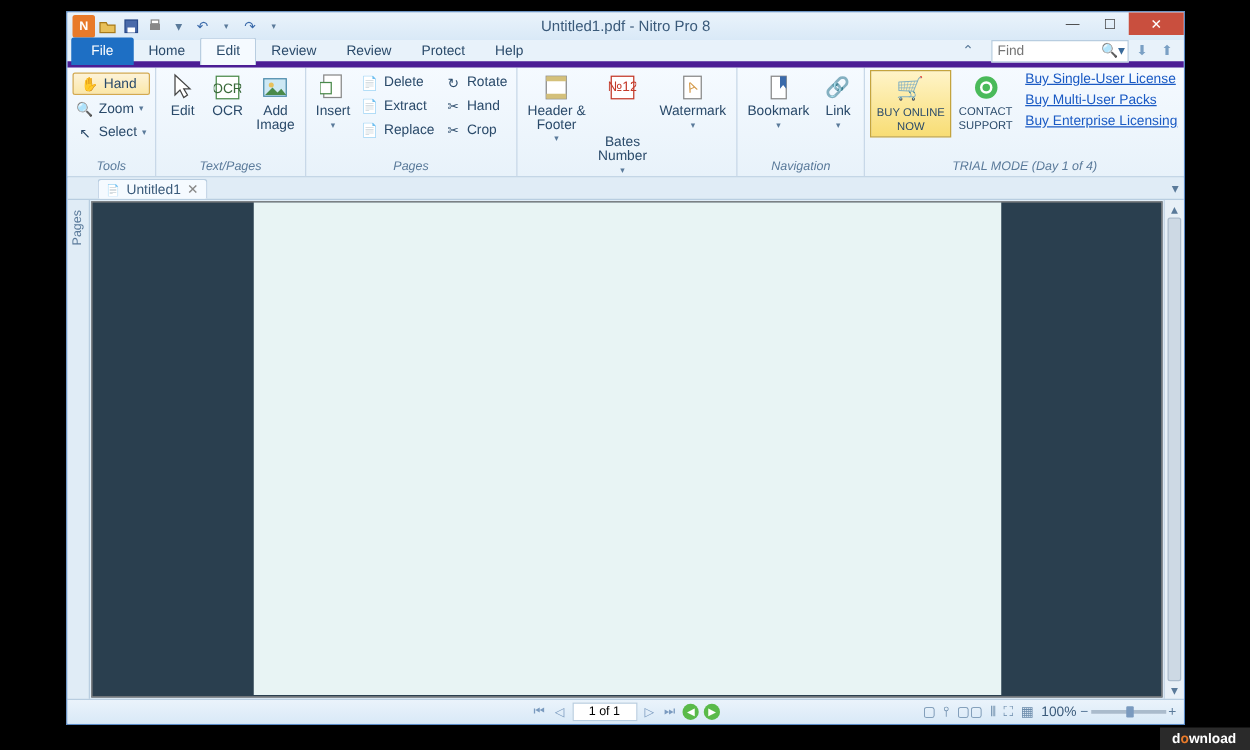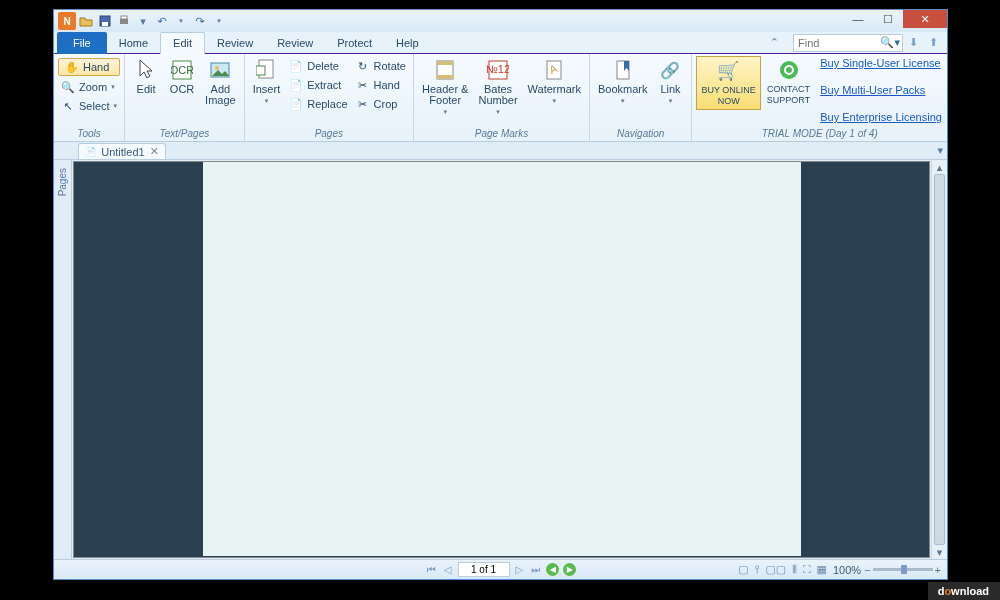--- a/index.html
+++ b/index.html
@@ -7,21 +7,21 @@
 .window{position:absolute;left:53px;top:9px;width:895px;height:571px;background:#e8f2fa;border:1px solid #5a8ac6;display:flex;flex-direction:column;}
 .titlebar{height:22px;background:linear-gradient(#eaf3fb,#d9e9f7);display:flex;align-items:center;position:relative;}
 .qat{display:flex;align-items:center;gap:1px;padding-left:4px;}
 .qat-btn{width:18px;height:18px;display:flex;align-items:center;justify-content:center;cursor:pointer;border-radius:2px;}
 .app-icon{background:#e87a2a;color:#fff;font-weight:bold;border-radius:2px;font-size:10px;}
 .title{position:absolute;left:0;right:0;text-align:center;color:#3a5a7a;font-size:12px;pointer-events:none;}
 .winbtns{position:absolute;right:0;top:0;display:flex;}
 .winbtn{width:30px;height:18px;display:flex;align-items:center;justify-content:center;cursor:pointer;}
 .winbtn.close{background:#c94f3e;color:#fff;width:44px;}
 .winbtn.min,.winbtn.max{color:#444;}
-.menubar{height:22px;background:#e8f2fa;display:flex;align-items:center;position:relative;border-bottom:1px solid #4c1d95;}
+.menubar{height:22px;background:#e8f2fa;display:flex;align-items:center;position:relative;border-bottom:5px solid #4c1d95;}
 .menutab{padding:3px 12px;height:22px;display:flex;align-items:center;color:#2a4a6a;cursor:pointer;}
 .menutab.file{background:#1e6fc4;color:#fff;border-radius:2px 2px 0 0;margin-left:3px;padding:3px 16px;}
 .menutab.active{background:#f5faff;border:1px solid #b8cde0;border-bottom:none;border-radius:2px 2px 0 0;}
 .menuright{position:absolute;right:4px;display:flex;align-items:center;gap:6px;}
 .findbox{position:relative;text-decoration:underline;}
 .findbox input{width:110px;height:18px;border:1px solid #b8cde0;padding:1px 18px 1px 4px;font-size:11px;color:#888;}
 .findmag{position:absolute;right:3px;top:2px;color:#3a6a9a;}
 .arrow-btn{width:14px;height:14px;color:#7aa0c4;cursor:pointer;}
 .collapse-ribbon{color:#5a7a9a;cursor:pointer;margin-right:8px;}
 .ribbon{height:88px;background:linear-gradient(#f5faff,#e8f2fa);border-bottom:1px solid #b8cde0;display:flex;}
@@ -30,21 +30,21 @@
 .rgroup-label{text-align:center;color:#5a7a9a;font-size:10px;padding-bottom:2px;font-style:italic;}
 .rbtn-lg{display:flex;flex-direction:column;align-items:center;padding:2px 4px;cursor:pointer;min-width:34px;}
 .rbtn-lg .ico{width:24px;height:24px;display:flex;align-items:center;justify-content:center;margin-bottom:2px;}
 .rbtn-lg span{text-align:center;line-height:11px;color:#2a4a6a;}
 .rsmall-col{display:flex;flex-direction:column;gap:3px;padding-top:2px;}
 .rbtn-sm{display:flex;align-items:center;gap:4px;padding:1px 3px;cursor:pointer;color:#2a4a6a;}
 .rbtn-sm .ico{width:14px;height:14px;display:flex;align-items:center;justify-content:center;}
 .rbtn-sm.hand{border:1px solid #d4a94e;background:linear-gradient(#fdf3d9,#fbe7a8);border-radius:2px;padding:1px 6px;}
 .buyonline{border:1px solid #c4a43e;background:linear-gradient(#fff4c8,#f8dd74);min-width:56px;}
 .link{color:#1a5ac4;text-decoration:underline;cursor:pointer;padding:1px 0;}
-.links-col{display:flex;flex-direction:column;gap:13px;padding-left:4px;}
+.links-col{display:flex;flex-direction:column;gap:3px;padding-left:4px;}
 .doc-area{flex:1;display:flex;flex-direction:column;min-height:0;}
 .tabstrip{height:18px;background:#e0ecf6;display:flex;align-items:flex-end;padding-left:24px;position:relative;border-bottom:1px solid #b8cde0;}
 .doctab{height:16px;background:#f5faff;border:1px solid #b8cde0;border-bottom:none;border-radius:3px 3px 0 0;display:flex;align-items:center;padding:0 6px;gap:5px;color:#3a5a7a;}
 .doctab .xclose{color:#888;cursor:pointer;}
 .doctab .pdf-ico{color:#c43a2a;font-size:9px;}
 .tabdrop{position:absolute;right:4px;top:2px;color:#5a7a9a;cursor:pointer;}
 .workspace{flex:1;display:flex;min-height:0;}
 .sidebar{width:18px;background:#e0ecf6;border-right:1px solid #b8cde0;display:flex;flex-direction:column;align-items:center;padding-top:8px;}
 .sidebar-label{writing-mode:vertical-rl;transform:rotate(180deg);color:#5a7a9a;font-size:10px;}
 .canvas-wrap{flex:1;position:relative;background:#e0ecf6;display:flex;}
@@ -95,20 +95,21 @@
             <rect x="2" y="4" width="8" height="5" fill="#888"></rect>
             <rect x="3" y="1" width="6" height="3" fill="#fff" stroke="#888"></rect>
           </svg>
         </div>
       <div class="qat-btn" style="color:#5a7a9a;">▾</div>
       <div class="qat-btn" style="color:#3a6aaa;">↶</div>
       <div class="qat-btn" style="color:#5a7a9a;font-size:7px;">▾</div>
       <div class="qat-btn" style="color:#3a6aaa;">↷</div>
       <div class="qat-btn" style="color:#5a7a9a;font-size:7px;">▾</div>
     </div>
+    <div class="title">Untitled1.pdf - Nitro Pro 8</div>
     <div class="winbtns">
       <div class="winbtn min">—</div>
       <div class="winbtn max">☐</div>
       <div class="winbtn close">✕</div>
     </div>
   </div>
 
   <div class="menubar">
     <div class="menutab file">File</div>
     <div class="menutab">Home</div>
@@ -244,21 +245,21 @@
 Footer</span>
             <span style="font-size:7px;color:#5a7a9a;">▾</span>
           </div>
         <div class="rbtn-lg">
             <div class="ico">
               <svg width="22" height="22">
                 <rect x="2" y="2" width="18" height="18" fill="#fff" stroke="#c43a2a"></rect>
                 <text x="11" y="14" text-anchor="middle" font-size="7" fill="#c43a2a">№12</text>
               </svg>
             </div>
-            <span style="white-space:pre;">Bates
+            <span style="white-space:pre;margin-top:25px;">Bates
 Number</span>
             <span style="font-size:7px;color:#5a7a9a;">▾</span>
           </div>
         <div class="rbtn-lg">
             <div class="ico">
               <svg width="18" height="22">
                 <rect x="2" y="2" width="14" height="18" fill="#fff" stroke="#888"></rect>
                 <text x="9" y="14" text-anchor="middle" font-size="11" fill="#d49a4a" transform="rotate(-25 9 12)">A</text>
               </svg>
             </div>

